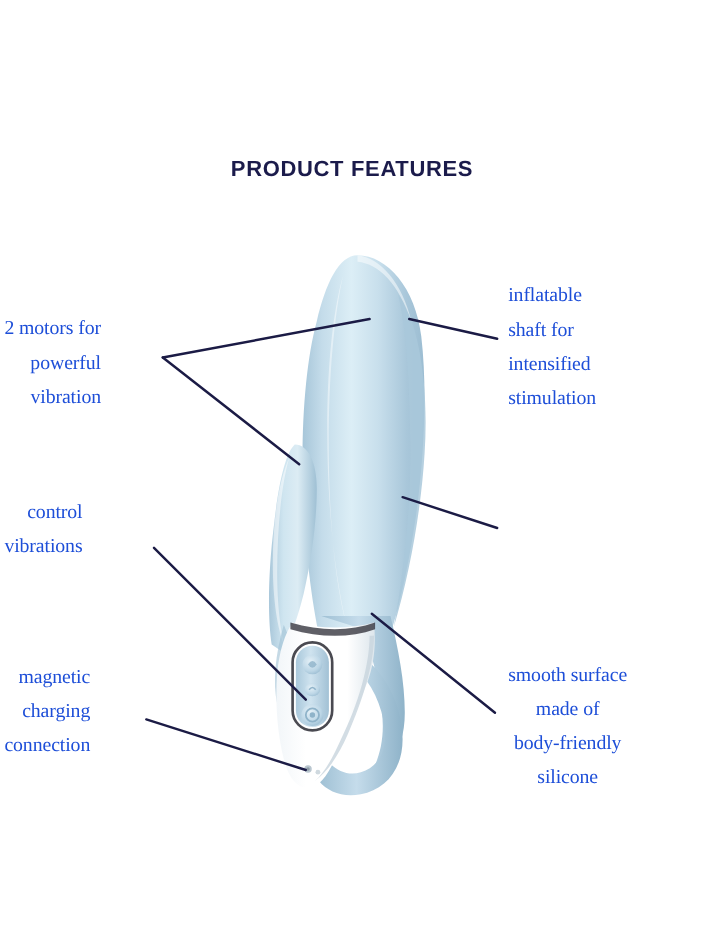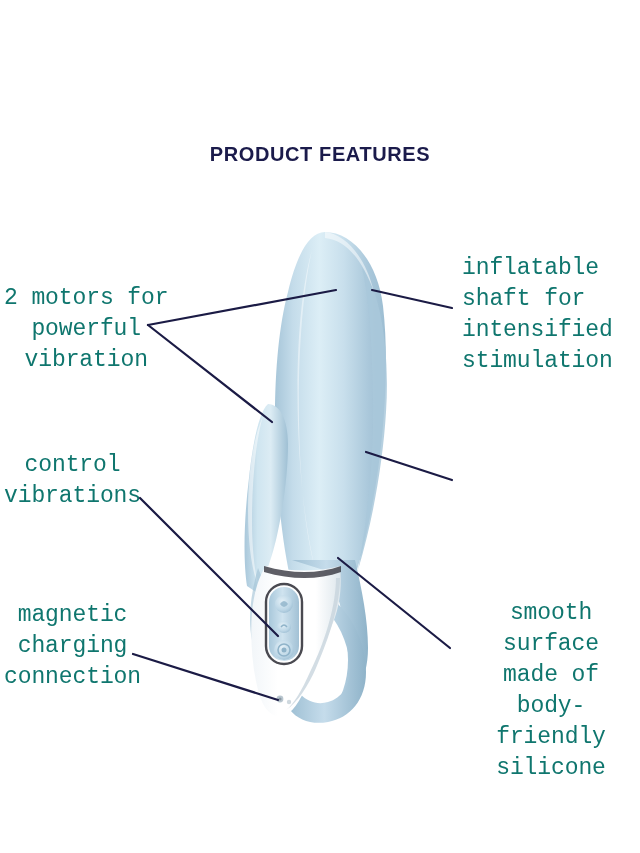--- a/index.html
+++ b/index.html
@@ -24,28 +24,28 @@
     font-weight:bold;
     letter-spacing:0.6px;
     color:#1b1b4b;
     font-family:"Liberation Sans", sans-serif;
     margin-top:35px;
   }
 
   
   .callout {
     position:absolute;
-    color:#0f766e;
-    font-size:23px;
+    color:#1d4ed8;
+    font-size:18px;
     line-height:31px;
-    font-family:Liberation Mono, monospace;
+    font-family:Liberation Serif, serif;
     white-space:pre-line;
     letter-spacing:-0.1px;
   }
-  .callout.left  { left:4px;  text-align:center; }
+  .callout.left  { left:4px;  text-align:right; }
   .callout.right { left:462px; text-align:left; }
 
   #callout-motors   { top:283px; }
   #callout-control  { top:450px; }
   #callout-magnetic { top:600px; }
   #callout-inflatable { top:253px; }
   #callout-diameter   { top:450px; }
   #callout-smooth     { top:598px;text-align:center; }
 
   

